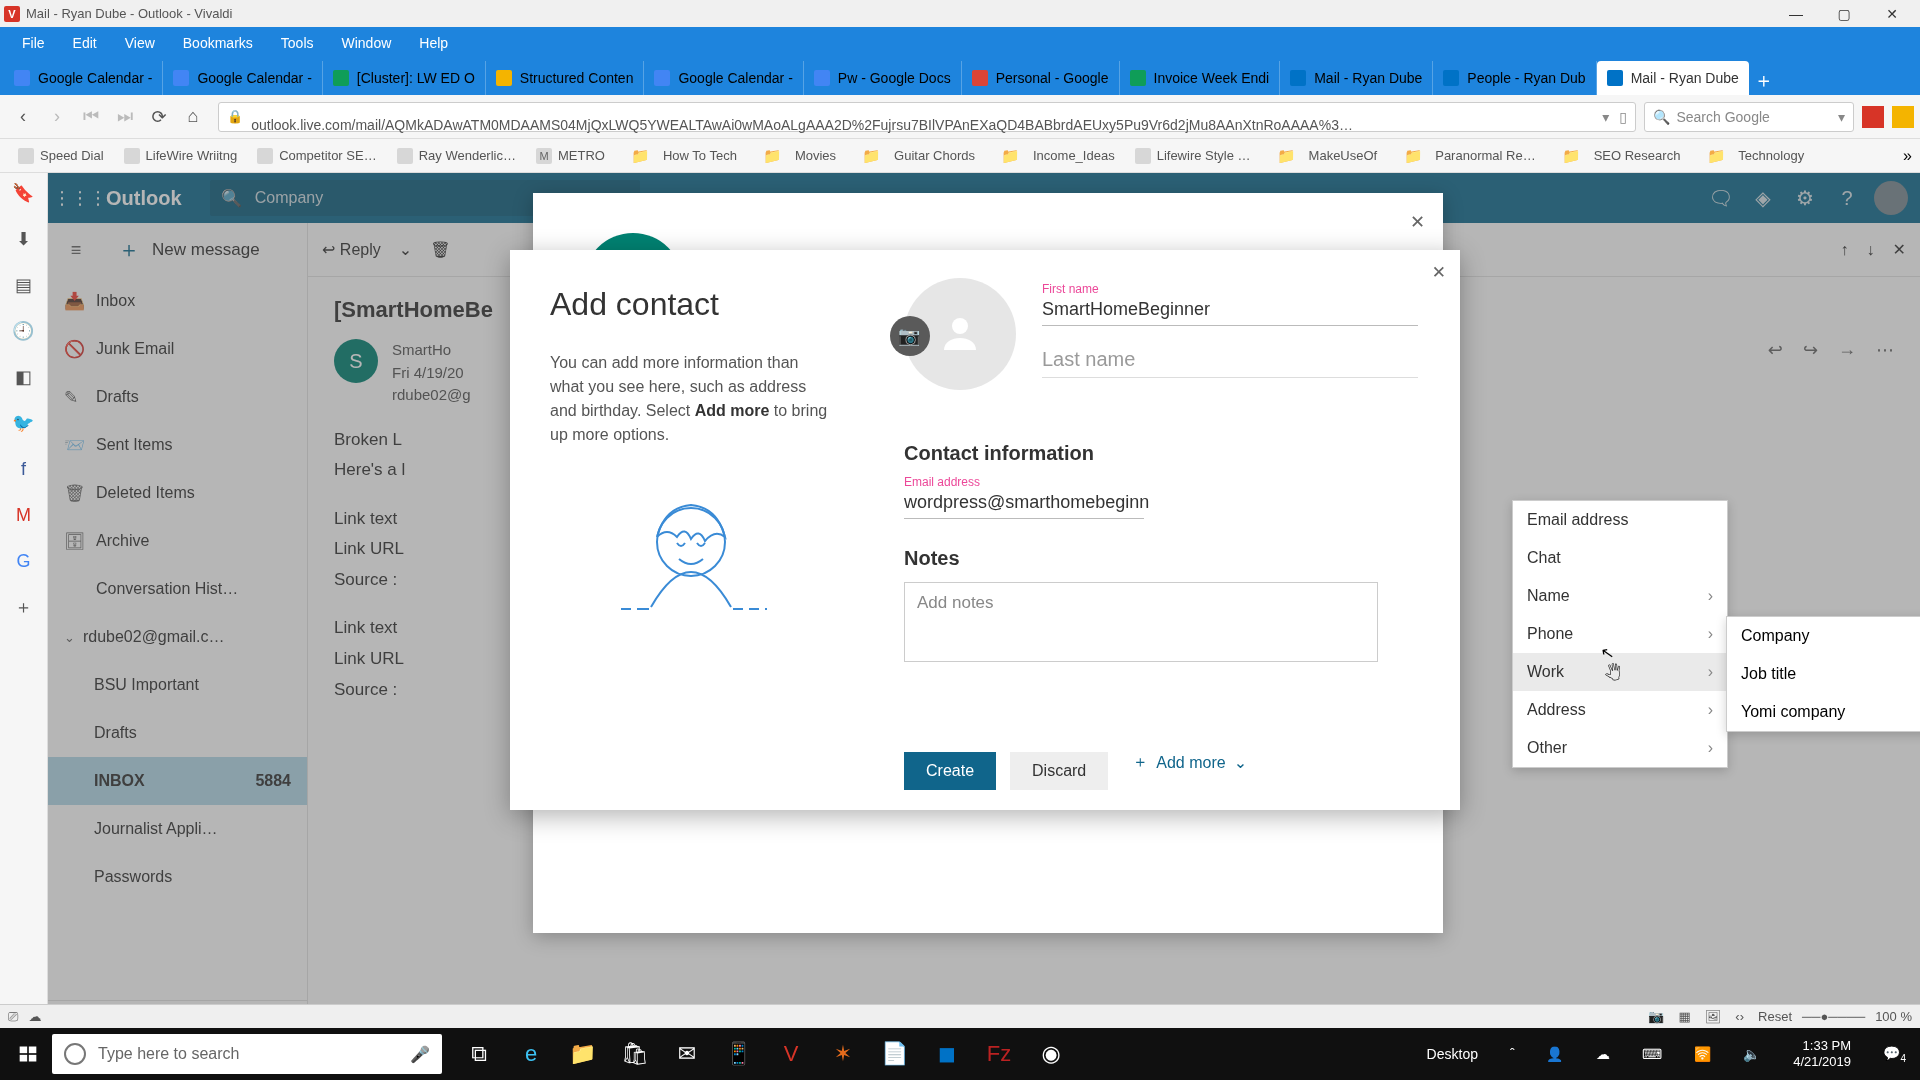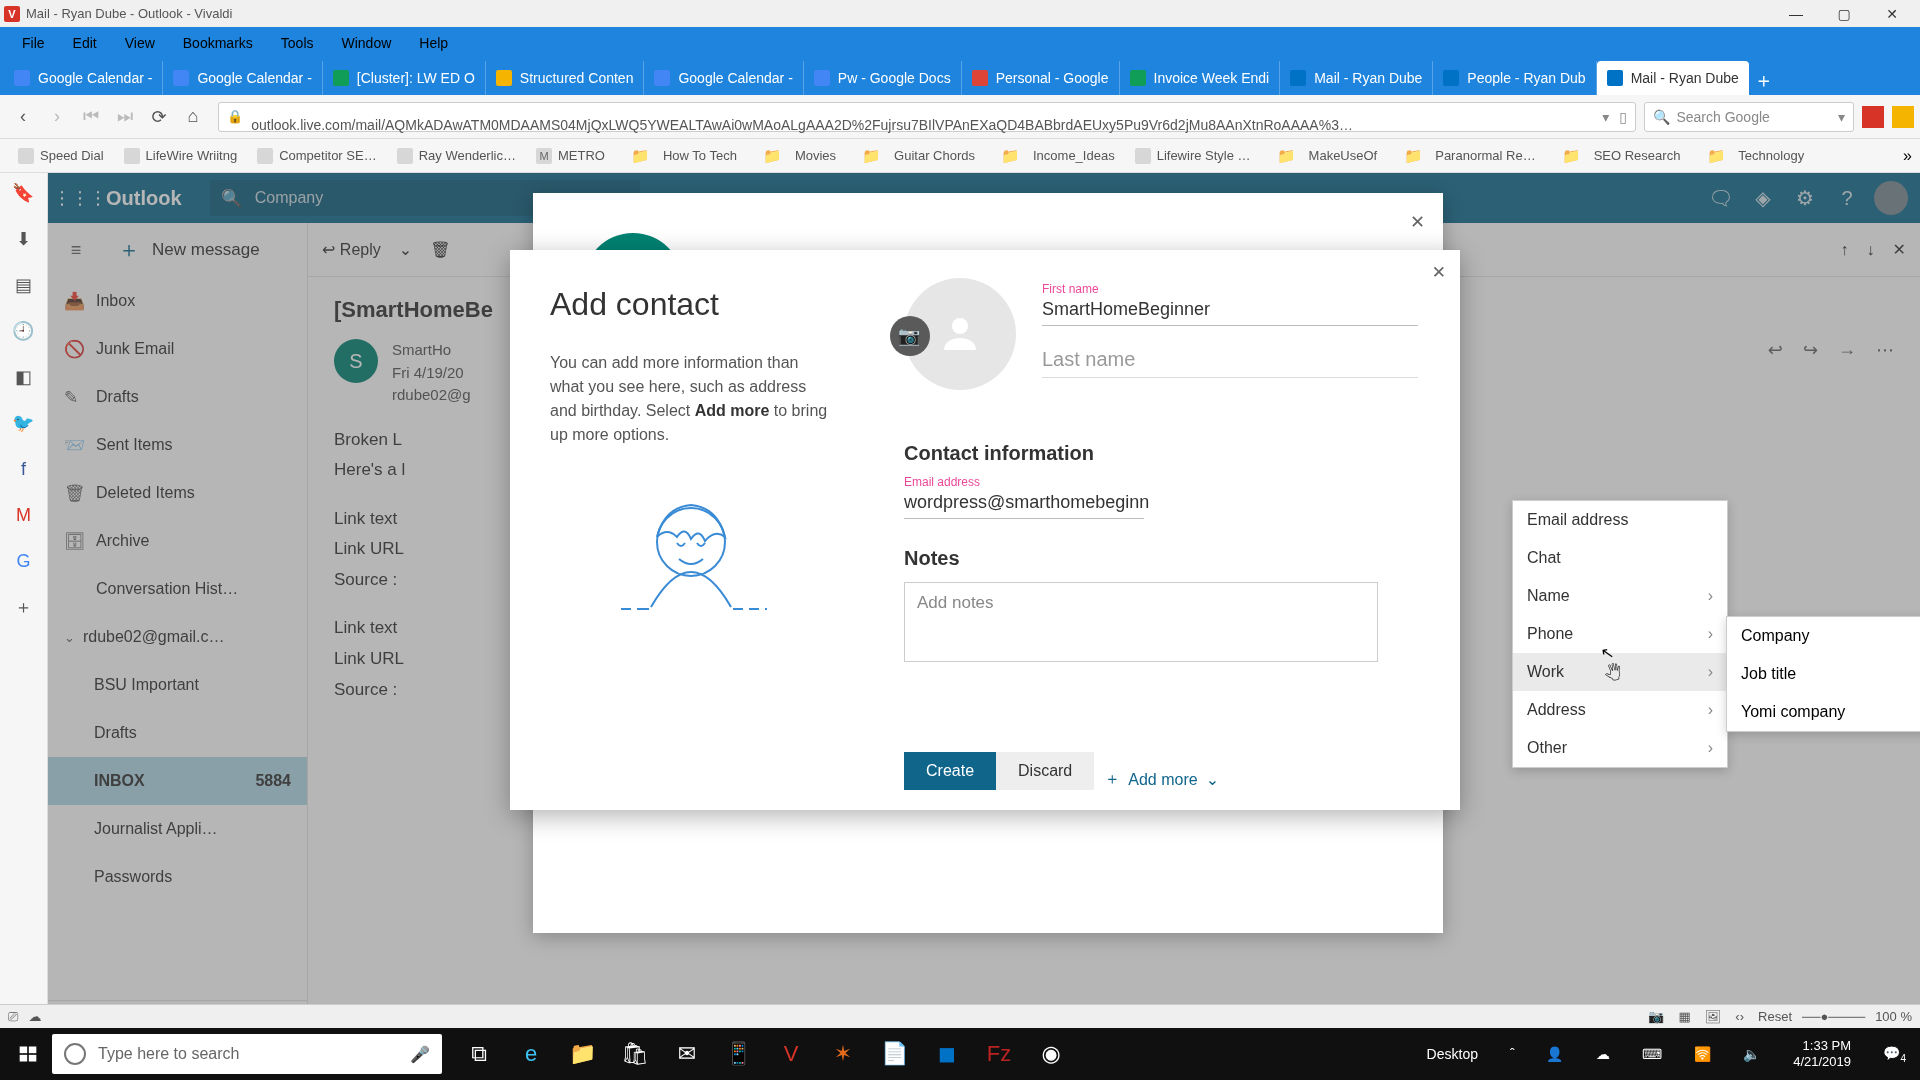--- a/index.html
+++ b/index.html
@@ -6,25 +6,25 @@
 body { width: 1920px; height: 1080px; overflow: hidden; background: #fff; position: relative; }
 
 
 .titlebar { height: 27px; background: #f0f0f0; display: flex; align-items: center; padding: 0 4px; font-size: 13px; }
 .titlebar .v-icon { width: 16px; height: 16px; background: #d73427; color: #fff; font-size: 11px; font-weight: bold; display: flex; align-items: center; justify-content: center; border-radius: 2px; margin-right: 6px; }
 .titlebar .title-text { flex: 1; color: #555; }
 .titlebar .win-btn { width: 48px; height: 27px; display: flex; align-items: center; justify-content: center; font-size: 14px; color: #333; }
 
 
 .menubar { height: 32px; background: #1e84dd; display: flex; align-items: center; padding: 0 8px; }
-.menubar .menu-item { color: #000000; font-size: 14px; padding: 0 14px; height: 100%; display: flex; align-items: center; }
+.menubar .menu-item { color: #ffffff; font-size: 14px; padding: 0 14px; height: 100%; display: flex; align-items: center; }
 
 
 .tabstrip { height: 36px; background: #1e84dd; display: flex; align-items: flex-end; padding: 0 4px; }
-.tab { height: 34px; display: flex; align-items: center; padding: 0 10px; color: #ffffff; font-size: 14px; max-width: 173px; border-right: 1px solid rgba(255,255,255,.25); position: relative; overflow: hidden; white-space: nowrap; }
+.tab { height: 34px; display: flex; align-items: center; padding: 0 10px; color: #000000; font-size: 14px; max-width: 173px; border-right: 1px solid rgba(255,255,255,.25); position: relative; overflow: hidden; white-space: nowrap; }
 .tab.active { background: #fff; color: #333; border-radius: 4px 4px 0 0; border-right: none; }
 .tab .tab-favicon { width: 16px; height: 16px; margin-right: 8px; flex-shrink: 0; border-radius: 2px; }
 .tab .tab-label { overflow: hidden; text-overflow: clip; }
 .newtab { width: 30px; height: 30px; color: #fff; display: flex; align-items: center; justify-content: center; font-size: 20px; }
 
 
 .addressbar { height: 44px; background: #f6f6f6; border-bottom: 1px solid #ddd; display: flex; align-items: center; padding: 0 6px; }
 .nav-btn { width: 34px; height: 34px; display: flex; align-items: center; justify-content: center; color: #555; font-size: 18px; }
 .nav-btn.disabled { color: #bbb; }
 .url-field { flex: 1; height: 30px; background: #fff; border: 1px solid #ccc; border-radius: 3px; display: flex; align-items: center; padding: 0 8px; margin: 0 8px; font-size: 14px; color: #555; }
@@ -102,21 +102,21 @@
 .dlg-close { position: absolute; top: 12px; right: 14px; font-size: 17px; color: #666; }
 .avatar-ph { position: relative; width: 112px; height: 112px; }
 .avatar-circle { width: 112px; height: 112px; border-radius: 50%; background: #e6e6e6; display: flex; align-items: center; justify-content: center; color: #fff; }
 .avatar-cam { position: absolute; left: -14px; bottom: 34px; width: 40px; height: 40px; border-radius: 50%; background: #5a5a5a; color: #fff; display: flex; align-items: center; justify-content: center; font-size: 18px; }
 .name-row { position: absolute; top: 32px; left: 174px; right: 42px; }
 .input-lbl { font-size: 12px; color: #ec4899; }
 .input-val { font-size: 18px; color: #333; border-bottom: 1px solid #bbb; padding: 3px 0 5px; }
 .input-ph { font-size: 20px; color: #9a9a9a; border-bottom: 1px solid #ddd; padding: 8px 0 6px; margin-top: 14px; }
 .section-h { font-size: 20px; font-weight: 600; margin-top: 24px; color: #333; }
 .notes-box { margin-top: 12px; width: 474px; height: 80px; border: 1px solid #ccc; padding: 10px 12px; color: #888; font-size: 17px; }
-.dlg-actions { position: absolute; bottom: 20px; left: 36px; display: flex; align-items: flex-end; }
+.dlg-actions { position: absolute; bottom: 20px; left: 36px; display: flex; align-items: flex-start; gap: 14px; }
 .btn-primary { background: #10658b; color: #fff; padding: 10px 22px; font-size: 16px; border: none; }
 .btn-secondary { background: #eee; color: #333; padding: 10px 22px; font-size: 16px; border: none; }
 .add-more { display: flex; align-items: center; gap: 8px; color: #10658b; font-size: 16px; margin-left: 10px; }
 .add-more .plus { color: #10658b; }
 
 
 .dd-menu { position: absolute; top: 250px; left: 644px; width: 216px; background: #fff; border: 1px solid #ccc; box-shadow: 0 3px 10px rgba(0,0,0,.18); font-size: 16px; color: #333; }
 .dd-item { height: 38px; display: flex; align-items: center; padding: 0 14px; justify-content: space-between; }
 .dd-item.hover { background: #eaeaea; }
 .dd-sub { position: absolute; top: 366px; left: 858px; width: 216px; background: #fff; border: 1px solid #ccc; box-shadow: 0 3px 10px rgba(0,0,0,.18); font-size: 16px; }

